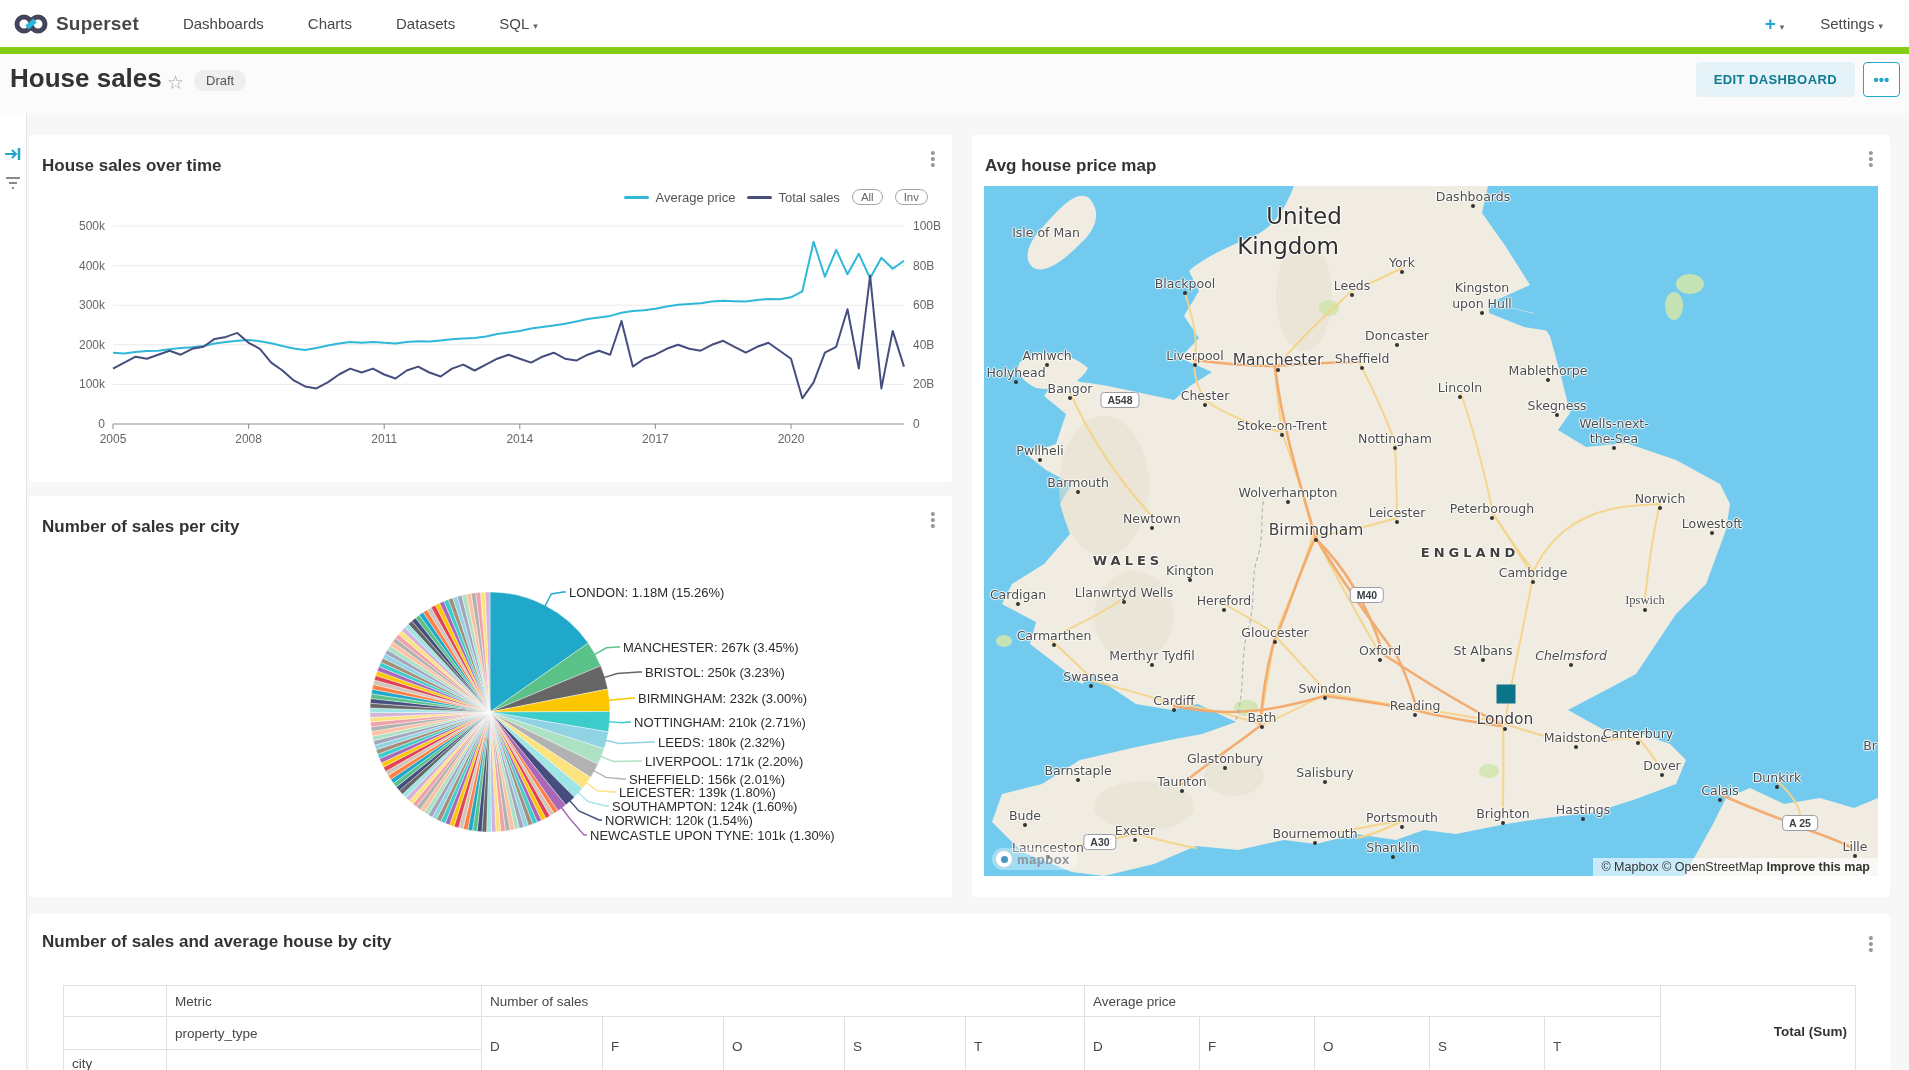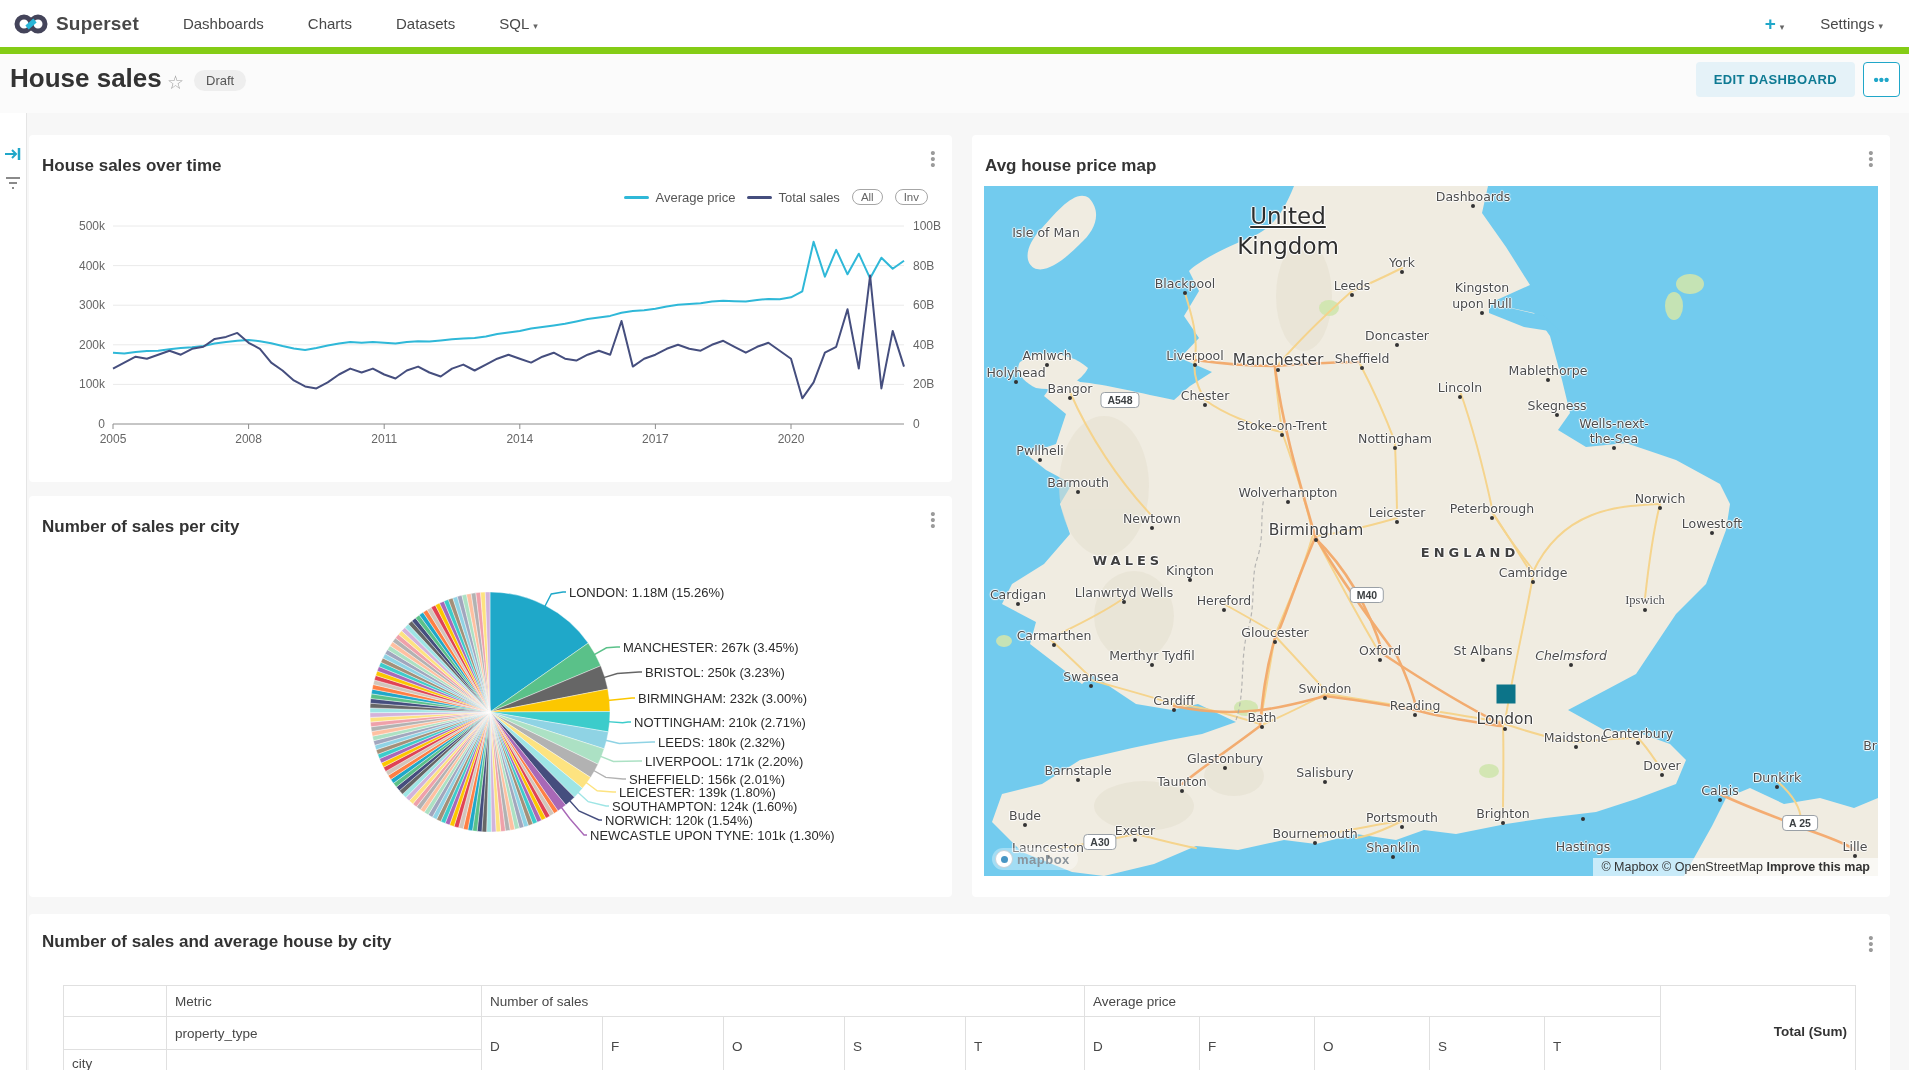--- a/index.html
+++ b/index.html
@@ -405,21 +405,21 @@
         <path d="M211,174 C240,178 268,180 291,180 C320,178 350,176 376,176"></path>
         <path d="M331,352 C310,400 295,450 291,452 C280,490 278,520 276,540 C250,560 220,580 198,598"></path>
         <path d="M190,520 C260,535 310,518 341,510 C380,515 410,520 431,524 C460,532 490,536 517,540"></path>
         <path d="M331,352 C360,380 385,420 399,468 C440,495 480,520 517,538"></path>
         <path d="M736,608 C760,620 790,630 816,641 C840,650 860,656 871,664"></path>
       </g>
 
       <path d="M252,534 C262,505 255,470 265,440 C272,414 266,392 274,370 C280,350 276,330 280,312" fill="none" stroke="#A8A8A8" stroke-width="1.2" stroke-dasharray="4,3" opacity="0.8"></path>
     </svg>
     <div id="mapLabels">
-        <div class="map-label c3" style="left: 304px; top: 30px; text-decoration: underline;">United</div>
+        <div class="map-label c3" style="left: 320px; top: 30px;">United</div>
         <div class="map-label c3" style="left: 304px; top: 60px;">Kingdom</div>
         <div class="map-label" style="left: 62px; top: 46px;">Isle of Man</div>
         <div class="map-label" style="left: 489px; top: 10px;">Dashboards</div>
         <div class="map-dot" style="left: 489px; top: 20px;"></div>
         <div class="map-label" style="left: 418px; top: 76px;">York</div>
         <div class="map-dot" style="left: 418px; top: 86px;"></div>
         <div class="map-label" style="left: 201px; top: 97px;">Blackpool</div>
         <div class="map-dot" style="left: 201px; top: 107px;"></div>
         <div class="map-label" style="left: 368px; top: 99px;">Leeds</div>
         <div class="map-dot" style="left: 368px; top: 109px;"></div>
@@ -520,21 +520,21 @@
         <div class="map-label" style="left: 341px; top: 586px;">Salisbury</div>
         <div class="map-dot" style="left: 341px; top: 596px;"></div>
         <div class="map-label" style="left: 94px; top: 584px;">Barnstaple</div>
         <div class="map-dot" style="left: 94px; top: 594px;"></div>
         <div class="map-label" style="left: 198px; top: 595px;">Taunton</div>
         <div class="map-dot" style="left: 198px; top: 605px;"></div>
         <div class="map-label" style="left: 678px; top: 579px;">Dover</div>
         <div class="map-dot" style="left: 678px; top: 589px;"></div>
         <div class="map-label" style="left: 519px; top: 627px;">Brighton</div>
         <div class="map-dot" style="left: 519px; top: 637px;"></div>
-        <div class="map-label" style="left: 599px; top: 660px;">Hastings</div>
+        <div class="map-label" style="left: 599px; top: 623px;">Hastings</div>
         <div class="map-dot" style="left: 599px; top: 633px;"></div>
         <div class="map-label" style="left: 41px; top: 629px;">Bude</div>
         <div class="map-dot" style="left: 41px; top: 639px;"></div>
         <div class="map-label" style="left: 151px; top: 644px;">Exeter</div>
         <div class="map-dot" style="left: 151px; top: 654px;"></div>
         <div class="map-label" style="left: 64px; top: 661px;">Launceston</div>
         <div class="map-dot" style="left: 64px; top: 671px;"></div>
         <div class="map-label" style="left: 331px; top: 647px;">Bournemouth</div>
         <div class="map-dot" style="left: 331px; top: 657px;"></div>
         <div class="map-label" style="left: 418px; top: 631px;">Portsmouth</div>

